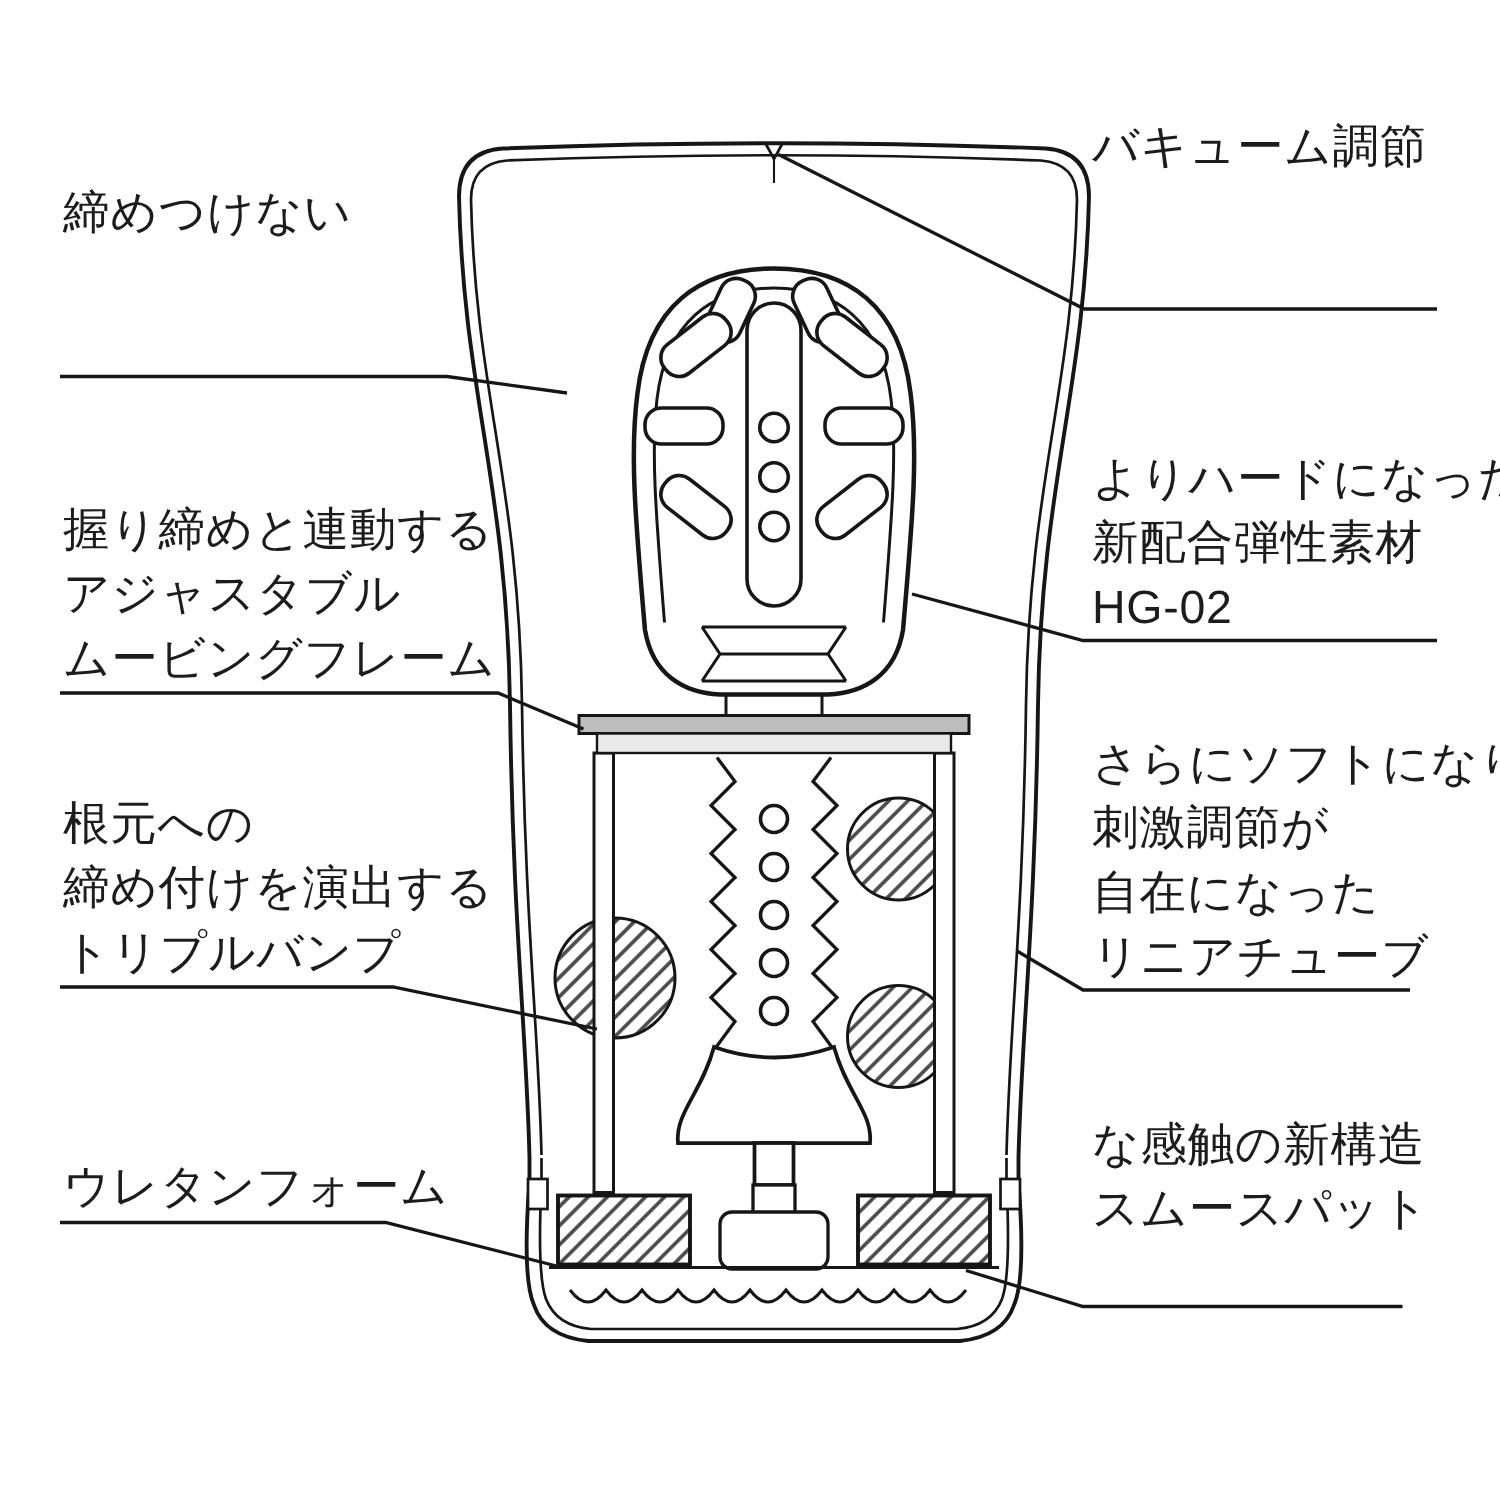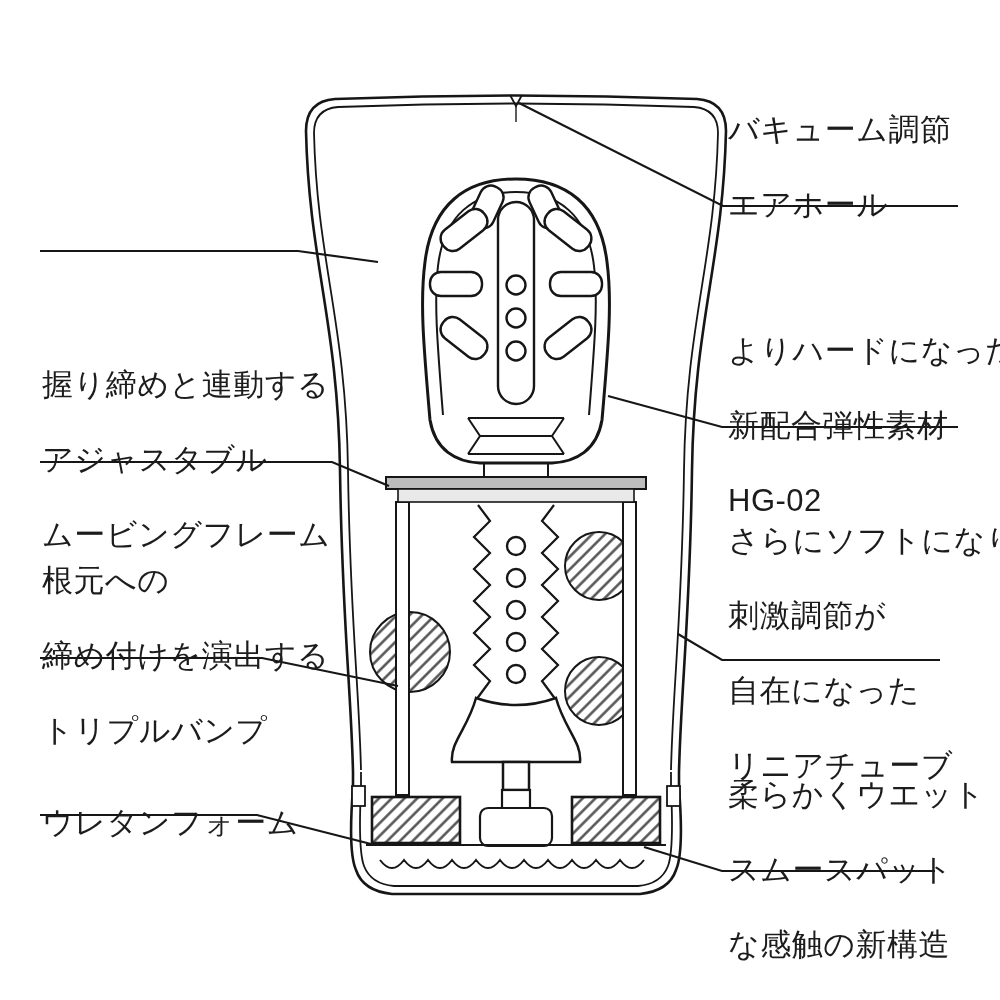--- a/index.html
+++ b/index.html
@@ -11,21 +11,21 @@
   .stage {
     position:relative; width:1000px; height:1000px;
     background:var(--background,#ffffff); overflow:hidden;
     color:var(--text,#1c1c1c);
   }
   svg.diagram { position:absolute; left:0; top:0; }
   .label {
     position:absolute; font-size:31px; line-height:43px;
     letter-spacing:0.5px; white-space:nowrap; color:var(--text,#1c1c1c);
   }
-  .label span { display:block;margin-top:32px; }
+  .label span { display:block; }
   .ln  { fill:none;    stroke:var(--line,#161616); }
   .lnf { fill:#ffffff; stroke:var(--line,#161616); }
   .hatchy { fill:url(#hatchPat); stroke:var(--line,#161616); }
   .flange-dark  { fill:var(--flange_dark,#bdbdbd);  stroke:var(--line,#161616); }
   .flange-light { fill:var(--flange_light,#e9e9e9); stroke:var(--line,#161616); }
   .leader { fill:none; stroke:var(--line,#161616); stroke-width:2.2; }
 </style>
 </head>
 <body>
 
@@ -129,49 +129,48 @@
       <polyline class="leader" points="40,658 262,658 398,686"></polyline>
       <polyline class="leader" points="40,815 257,815 371,844"></polyline>
       <polyline class="leader" points="958,206 723,206 519,103"></polyline>
       <polyline class="leader" points="958,427 722,427 608,396"></polyline>
       <polyline class="leader" points="940,660 722,660 678,634"></polyline>
       <polyline class="leader" points="935,871 722,871 644,847"></polyline>
     </g>
   </svg>
 
   <div class="label" style="left:42px; top:120px">
+    <span>締めつけない</span>
   </div>
   <div class="label" style="left:42px; top:527px">
     <span>根元への</span>
     <span>締め付けを演出する</span>
     <span>トリプルバンプ</span>
   </div>
   <div class="label" style="left:42px; top:331px">
     <span>握り締めと連動する</span>
     <span>アジャスタブル</span>
     <span>ムービングフレーム</span>
   </div>
   <div class="label" style="left:42px; top:769px">
     <span>ウレタンフォーム</span>
   </div>
 
   <div class="label" style="left:728px; top:76px">
     <span>バキューム調節</span>
-    <span>エアホール</span>
   </div>
   <div class="label" style="left:728px; top:297px">
     <span>よりハードになった</span>
     <span>新配合弾性素材</span>
     <span>HG-02</span>
   </div>
   <div class="label" style="left:728px; top:487px">
     <span>さらにソフトになり</span>
     <span>刺激調節が</span>
     <span>自在になった</span>
     <span>リニアチューブ</span>
   </div>
   <div class="label" style="left:728px; top:741px">
-    <span>柔らかくウエット</span>
+    <span>な感触の新構造</span>
     <span>スムースパット</span>
-    <span>な感触の新構造</span>
   </div>
 
 </div>
 
 </body></html>

